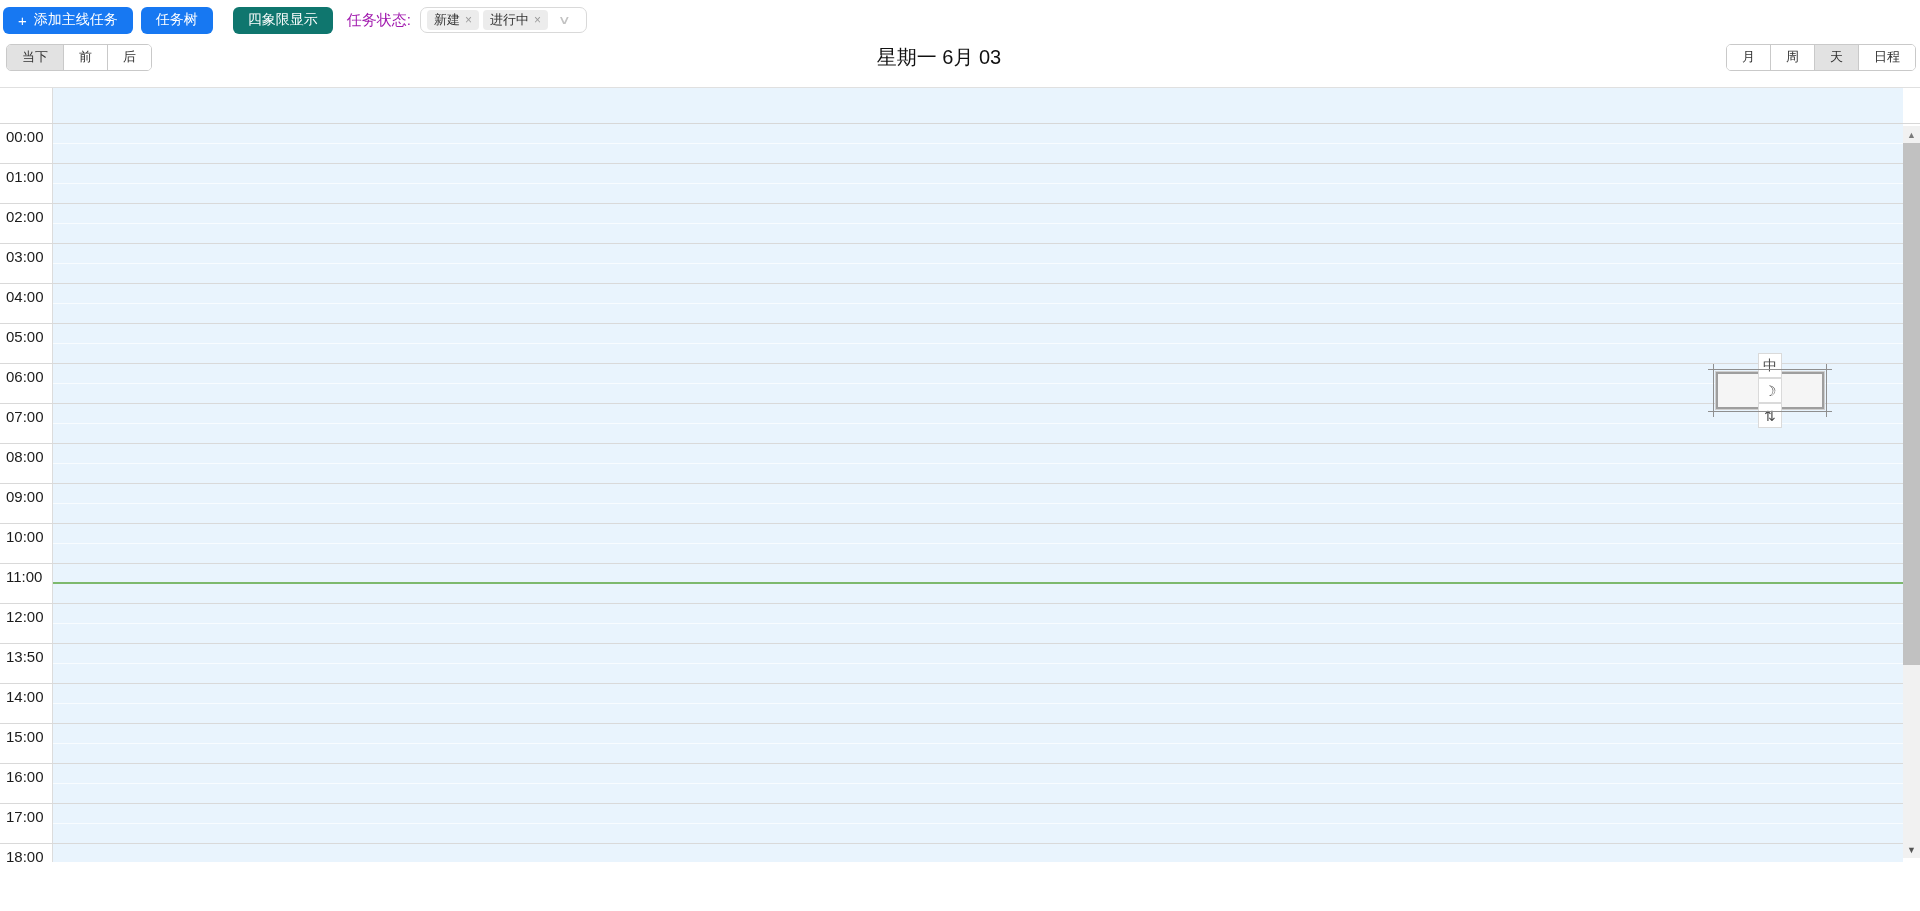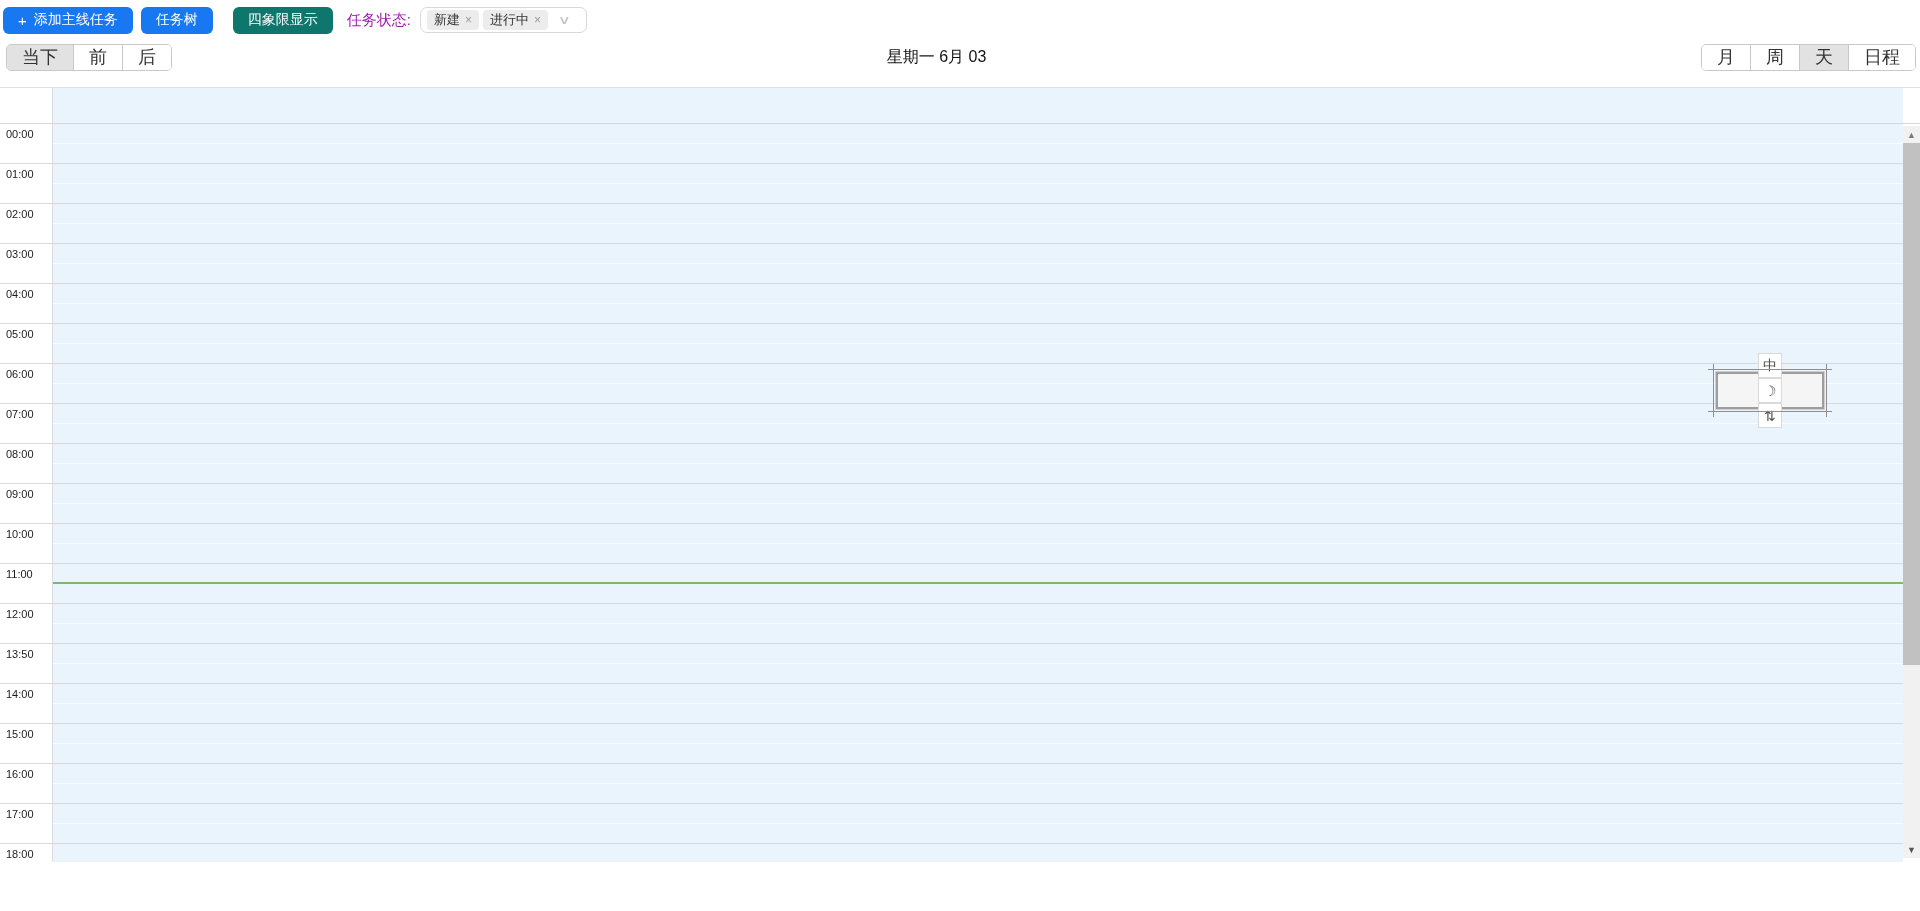--- a/index.html
+++ b/index.html
@@ -24,39 +24,39 @@
          padding:0 7px; background:#ececec; border-radius:4px; font-size:13px; color:#333;text-align:center; }
   .tag .tag-close { font-size:12px; color:#9b9b9b; cursor:pointer; line-height:1; }
   .select-chevron { margin-left:10px; color:#c2c2c2; font-size:12px; transform:scaleX(1.5); }
 
   
   .toolbar2 { position:absolute; left:0; top:42px; width:1920px; height:30px;
               display:flex; align-items:center; padding:0 4px 0 6px; }
   .seg-group { display:inline-flex; height:27px; border:1px solid #c9c9c9; border-radius:5px;
                overflow:hidden; background:#fff; }
   .seg-btn { display:inline-flex; align-items:center; justify-content:center;
-             padding:12px 15px; font-size:18px; color:#333; background:#fff; border:none;
+             padding:12px 15px; font-size:13px; color:#333; background:#fff; border:none;
              border-left:1px solid #c9c9c9; cursor:pointer; font-family:inherit; }
   .seg-btn:first-child { border-left:none; }
   .seg-btn.active { background:#e2e2e2; }
-  .view-title { flex:1; text-align:center; font-size:16px; font-weight:500; color:#111; }
+  .view-title { flex:1; text-align:center; font-size:20px; font-weight:500; color:#111; }
 
   
   .allday-row { position:absolute; left:0; top:87px; width:1920px; height:37px;
                 border-top:1px solid #e0e0e0; border-bottom:1px solid #d7d7d7; display:flex; }
   .allday-gutter { width:53px; height:100%; background:#fff; border-right:1px solid #dcdcdc; }
   .allday-cell { width:1850px; height:100%; background:#e9f4fd; }
   .allday-pad { flex:1; background:#fff; }
 
   
   .grid-viewport { position:absolute; left:0; top:124px; width:1903px; height:738px;
                    overflow:hidden; background:#fff; }
   .hour-row { display:flex; height:40px; border-bottom:1px solid #d9d9d9; }
   .hour-gutter { width:53px; background:#fff; border-right:1px solid #dcdcdc;
-                 padding:4px 0 0 6px; font-size:11px; color:#1b1b1b; }
+                 padding:4px 0 0 6px; font-size:15px; color:#1b1b1b; }
   .hour-cell { position:relative; flex:1; background:#e9f4fd; cursor:pointer; }
   .half-line { position:absolute; left:0; right:0; top:19px; height:1px; background:#f8fcff; }
   .current-time-line { position:absolute; left:53px; right:0; top:458px; height:2px;
                        background:#7db96d; pointer-events:none; }
 
   
   .v-scrollbar { position:absolute; left:1903px; top:126px; width:17px; height:732px;
                  background:#f1f1f1; }
   .sb-btn { position:absolute; left:0; width:17px; height:17px; display:flex;
             align-items:center; justify-content:center; font-size:9px; color:#7a7a7a;

